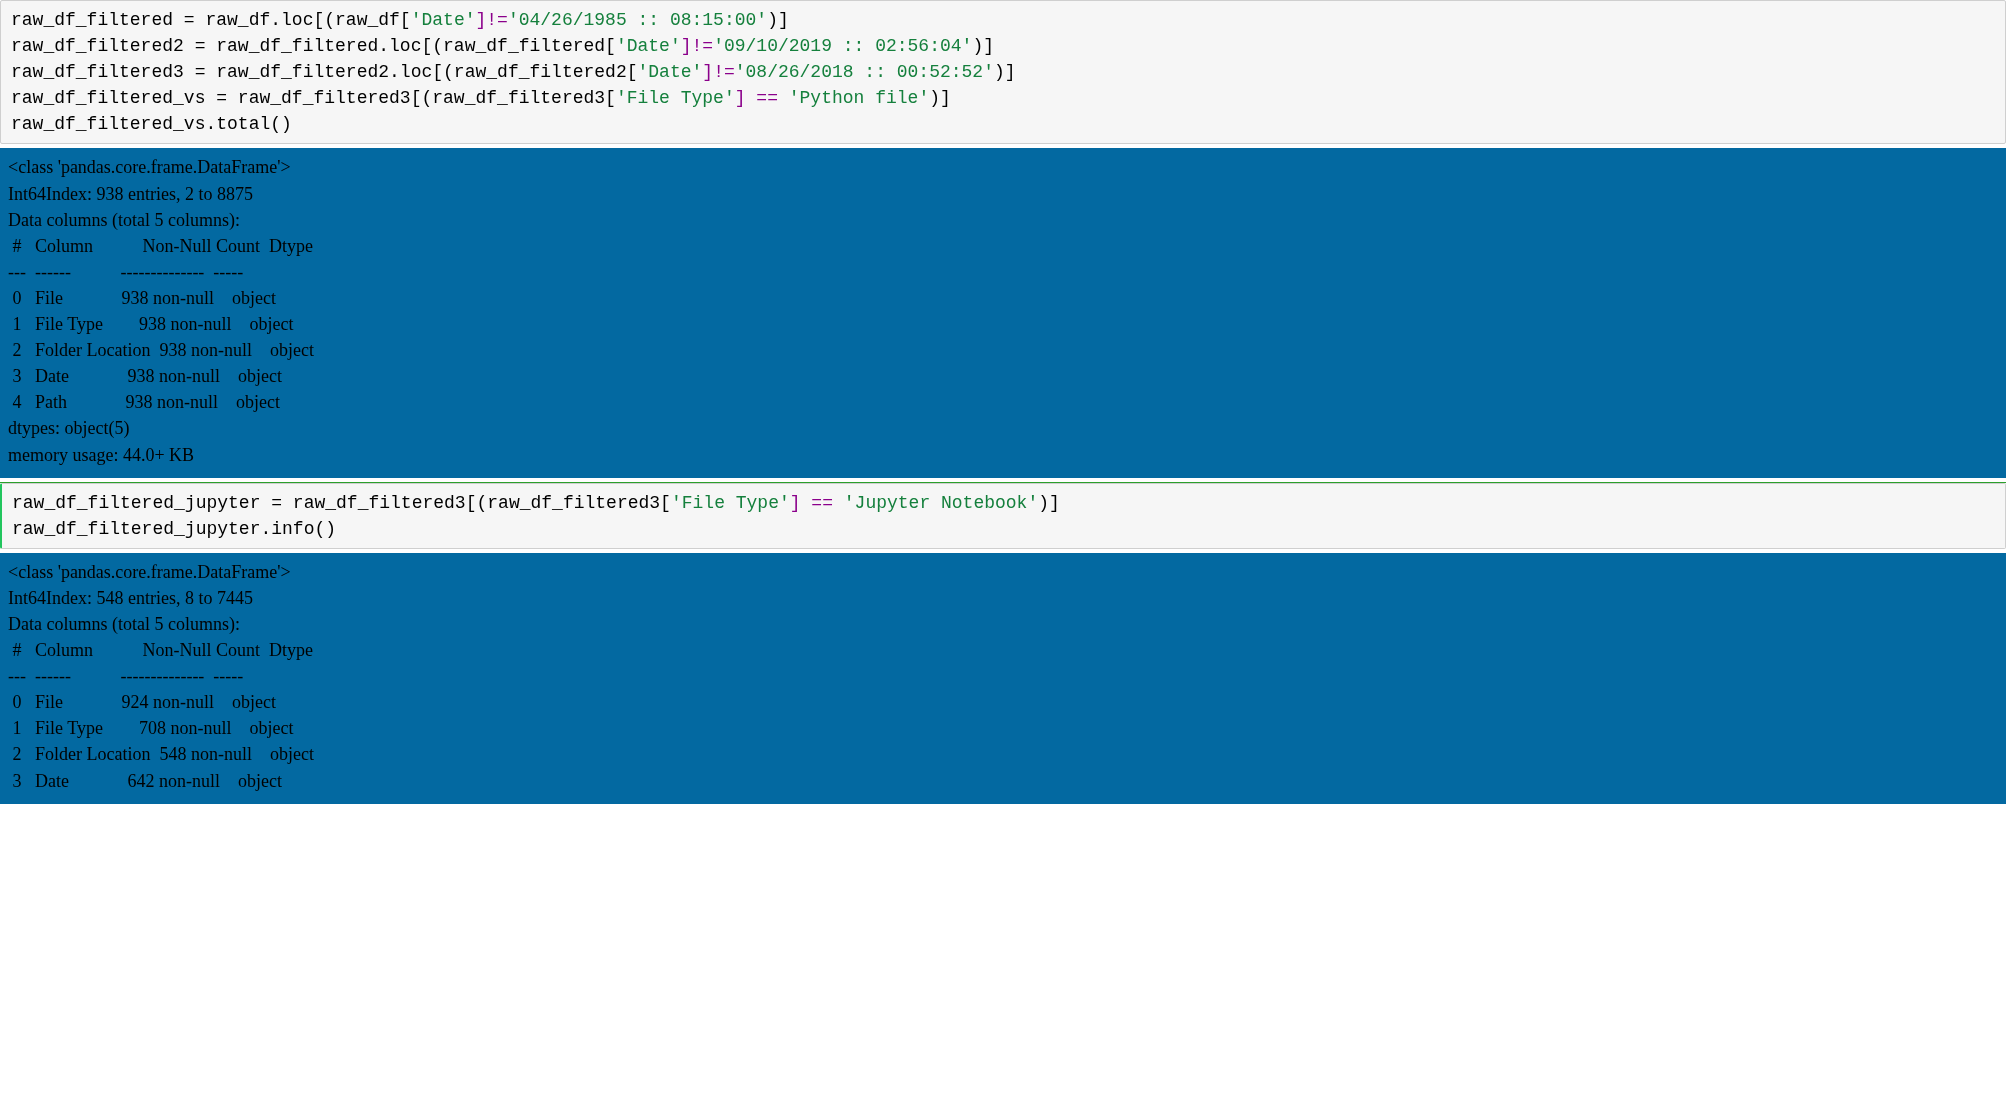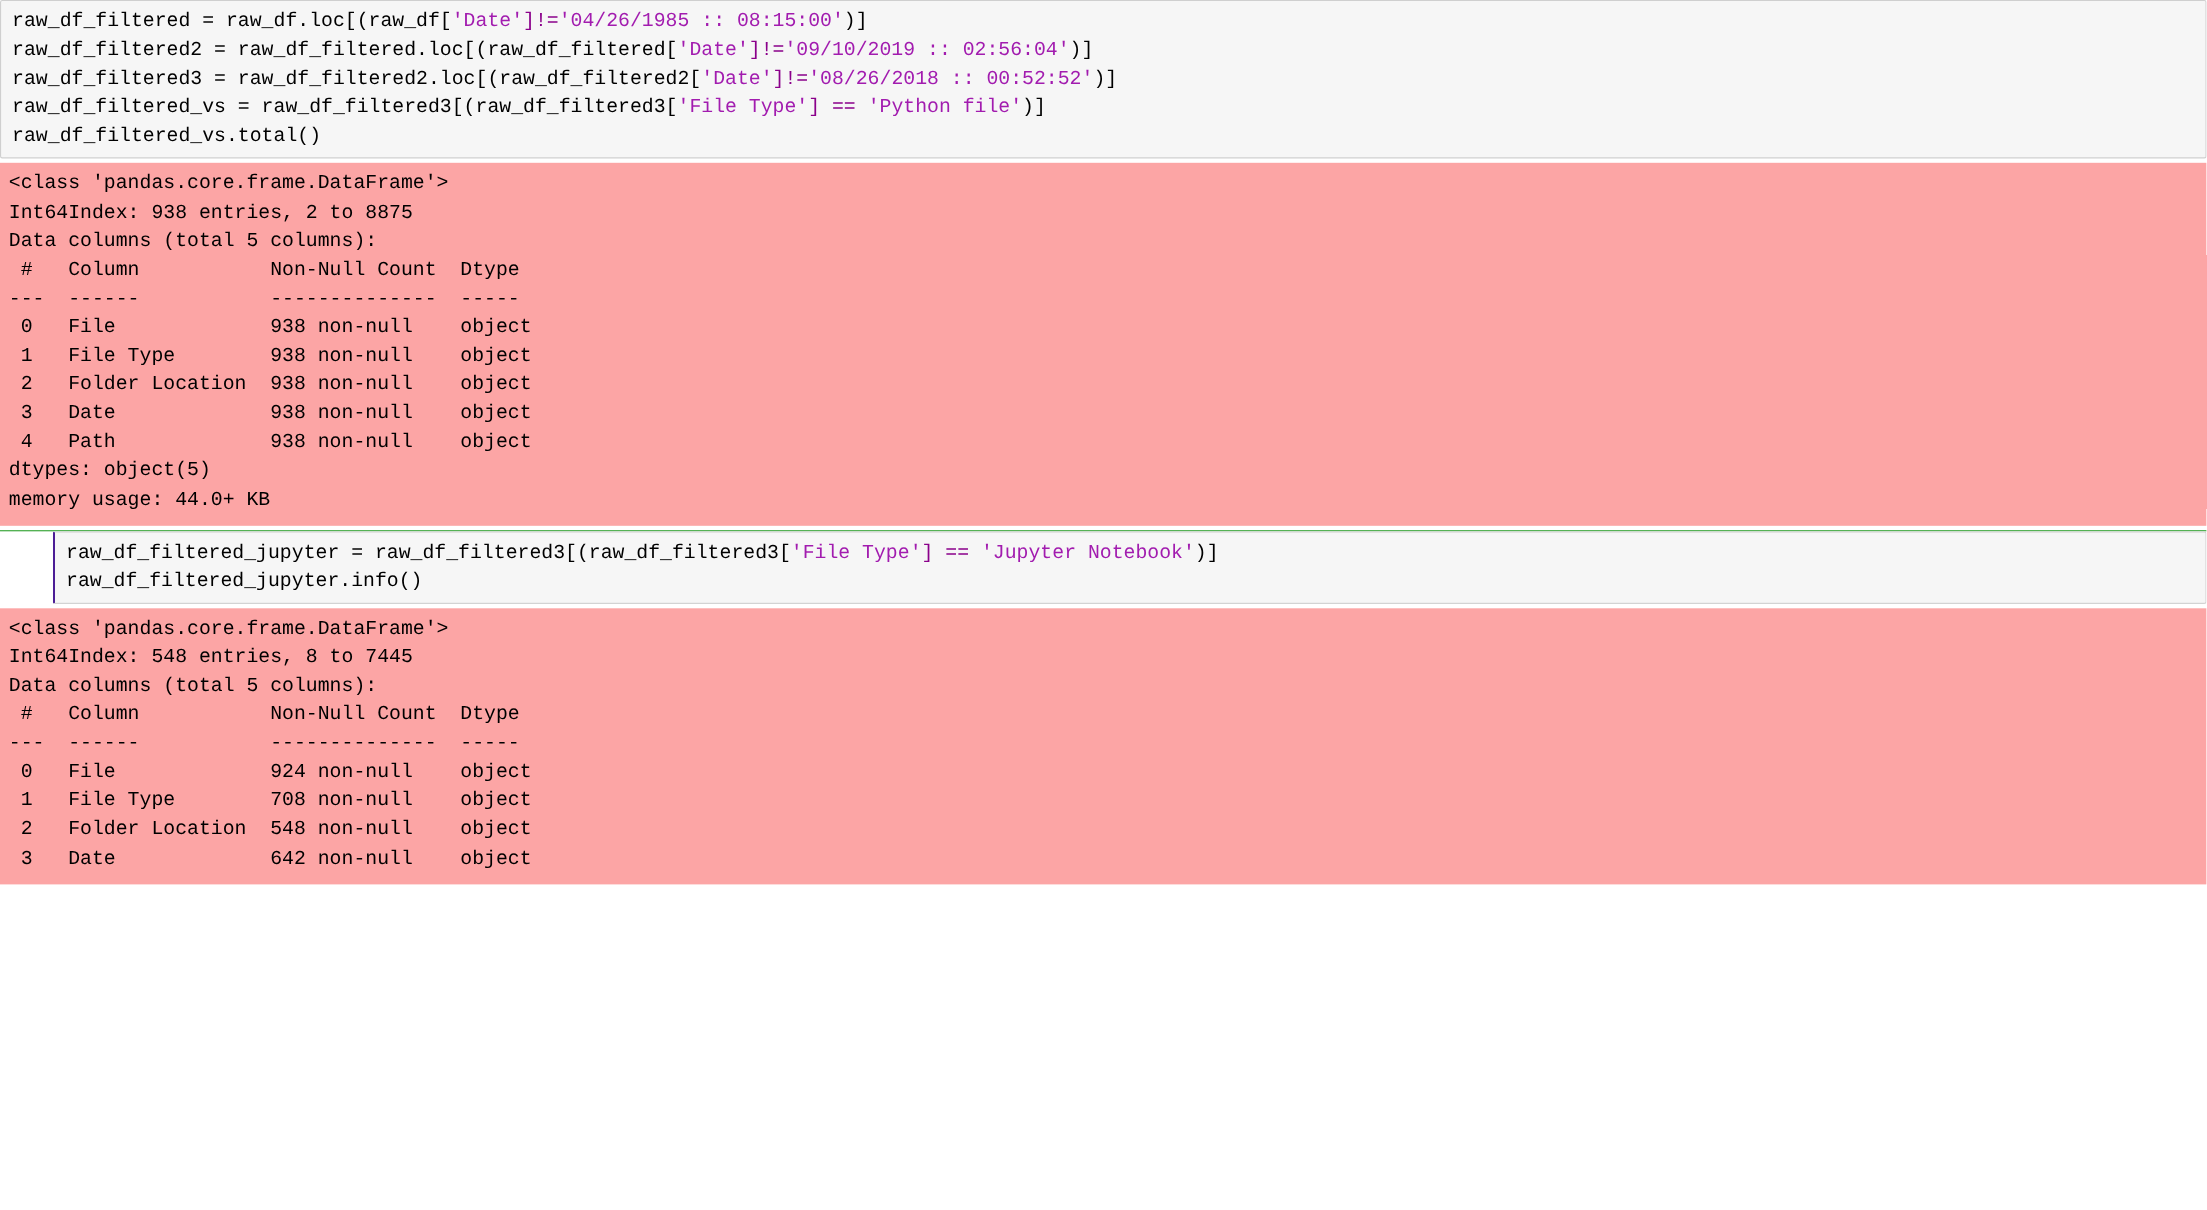--- a/index.html
+++ b/index.html
@@ -20,37 +20,37 @@
   .input-cell {
     background: #f6f6f6;
     border: 1px solid #cfcfcf;
     border-radius: 2px;
     padding: 6px 10px;
     margin: 0 0 4px 0;
     white-space: pre;
     overflow: hidden;
   }
   .output-cell {
-    background: #fca5a5;
+    background: #0369a1;
     padding: 6px 10px 10px 8px;
     white-space: pre;
     overflow: hidden;
+    font-family: Liberation Serif, serif;
   }
   .input-cell.active {
-    border-left: 2px solid #4c1d95;
-    margin-left: 48px;
+    border-left: 2px solid #22c55e;
   }
   .sep-line-green {
     height: 0;
     border-top: 1px solid #2ca02c;
     margin: 4px 0 0 0;
   }
 
   
-  .tok-s  { color: #a21caf; } 
+  .tok-s  { color: #15803d; } 
   .tok-op { color: #8b008b; } 
 </style>
 </head>
 <body>
 
 <div class="nb-wrapper">
 
   <div class="input-cell"><span>raw_df_filtered = raw_df.loc[(raw_df[</span><span class="tok-s">'Date'</span><span class="tok-op">]!=</span><span class="tok-s">'04/26/1985 :: 08:15:00'</span><span>)]</span>
 <span>raw_df_filtered2 = raw_df_filtered.loc[(raw_df_filtered[</span><span class="tok-s">'Date'</span><span class="tok-op">]!=</span><span class="tok-s">'09/10/2019 :: 02:56:04'</span><span>)]</span>
 <span>raw_df_filtered3 = raw_df_filtered2.loc[(raw_df_filtered2[</span><span class="tok-s">'Date'</span><span class="tok-op">]!=</span><span class="tok-s">'08/26/2018 :: 00:52:52'</span><span>)]</span>

